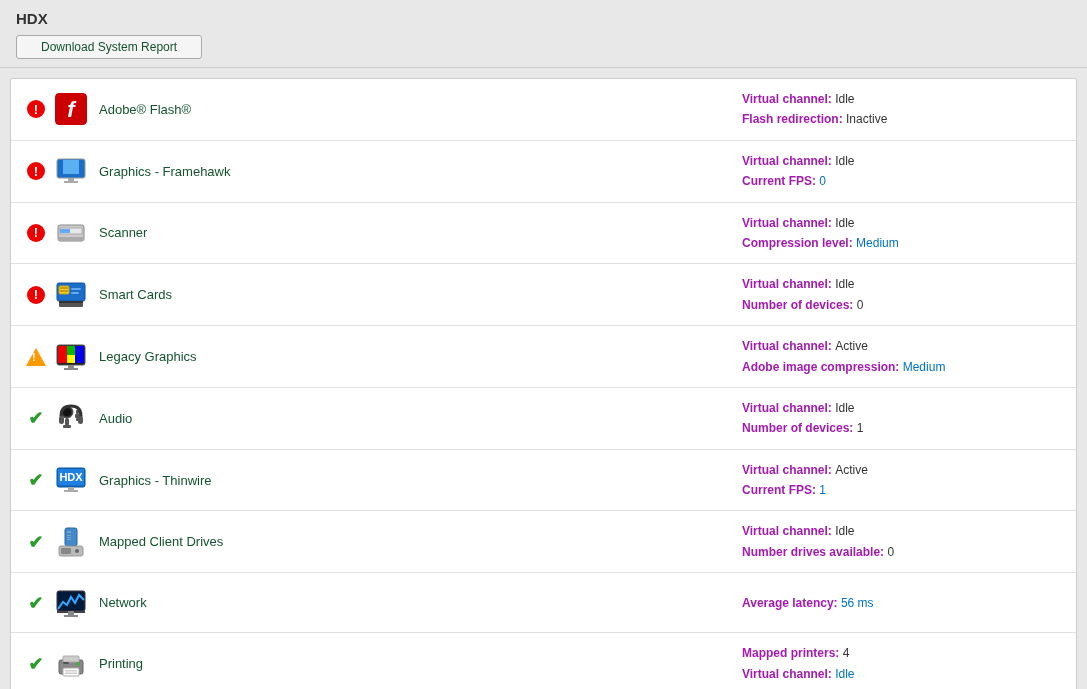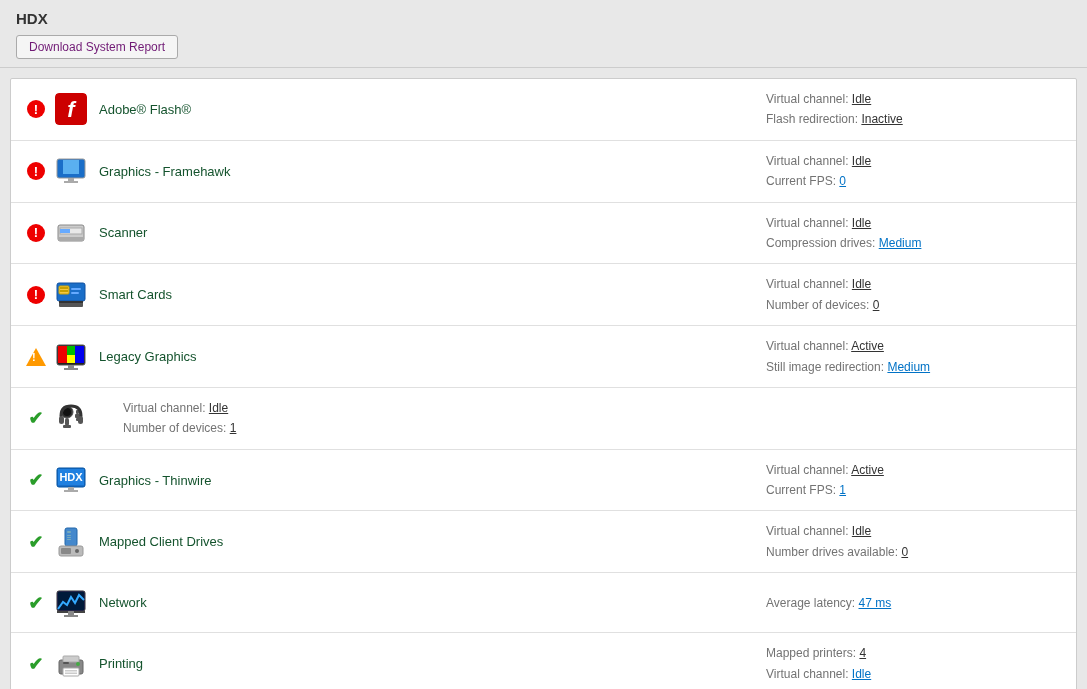--- a/index.html
+++ b/index.html
@@ -17,24 +17,24 @@
     .page-title {
       font-size: 15px;
       font-weight: bold;
       color: #333;
       margin-bottom: 8px;
     }
     .btn-download {
       background: #f5f5f5;
       border: 1px solid #aaa;
       border-radius: 3px;
-      padding: 4px 12px;
+      padding: 4px 24px;
       font-size: 12px;
       cursor: pointer;
-      color: #701a75;
+      color: #14532d;
     }
     .content-area {
       background: #fff;
       margin: 10px;
       border: 1px solid #ccc;
       border-radius: 2px;
     }
     .row {
       display: flex;
       align-items: center;
@@ -65,22 +65,22 @@
     .row-name {
       flex: 1;
       font-size: 13px;
       color: #14532d;
     }
     .row-details {
       min-width: 320px;
       font-size: 12px;
       line-height: 1.7;
     }
-    .detail-label { font-weight: normal; color: #737373; margin-left: 24px; }
-    .detail-value { color: #333; text-decoration: underline; }
+    .detail-label { font-weight: bold; color: #a21caf; }
+    .detail-value { color: #333; }
     .detail-value.blue { color: #0072c6; }
     
     .icon-error {
       width: 18px; height: 18px;
       background: #e00;
       border-radius: 50%;
       display: flex; align-items: center; justify-content: center;
       color: #fff;
       font-weight: bold;
       font-size: 13px;
@@ -162,21 +162,21 @@
         <svg width="32" height="32" viewBox="0 0 32 32">
         <rect x="3" y="8" width="26" height="16" rx="2" fill="#ccc" stroke="#888" stroke-width="1"></rect>
         <rect x="5" y="11" width="22" height="6" fill="#e8e8e8" stroke="#aaa" stroke-width="1"></rect>
         <rect x="5" y="12" width="10" height="4" fill="#6af"></rect>
         <rect x="3" y="20" width="26" height="4" rx="1" fill="#aaa"></rect>
       </svg>
       </div>
       <span class="row-name">Scanner</span>
       <div class="row-details">
         <div><span class="detail-label">Virtual channel: </span><span class="detail-value">Idle</span></div>
-        <div><span class="detail-label">Compression drives: </span><span class="detail-value blue">Medium</span></div>
+        <div><span class="detail-label">Compression level: </span><span class="detail-value blue">Medium</span></div>
       </div>
     </div>
     <div class="row">
       <div class="status-icon">
         <div class="icon-error">!</div>
       </div>
       <div class="app-icon">
         <svg width="32" height="32" viewBox="0 0 32 32">
         <rect x="2" y="4" width="28" height="18" rx="2" fill="#1a6ec8" stroke="#1050a0" stroke-width="1"></rect>
         <rect x="4" y="7" width="10" height="8" rx="1" fill="#f5c842" stroke="#c8a000" stroke-width="1"></rect>
@@ -206,21 +206,21 @@
         <rect x="12" y="5" width="8" height="17" fill="#0b0"></rect>
         <rect x="20" y="5" width="9" height="17" fill="#00e"></rect>
         <rect x="12" y="14" width="8" height="8" fill="#ff0"></rect>
         <rect x="13" y="24" width="6" height="3" fill="#888"></rect>
         <rect x="9" y="27" width="14" height="2" fill="#888"></rect>
       </svg>
       </div>
       <span class="row-name">Legacy Graphics</span>
       <div class="row-details">
         <div><span class="detail-label">Virtual channel: </span><span class="detail-value">Active</span></div>
-        <div><span class="detail-label">Still image redirection: </span><span class="detail-value blue">Medium</span></div>
+        <div><span class="detail-label">Adobe image compression: </span><span class="detail-value blue">Medium</span></div>
       </div>
     </div>
     <div class="row">
       <div class="status-icon">
         <span class="icon-check">✔</span>
       </div>
       <div class="app-icon">
         <svg width="32" height="32" viewBox="0 0 32 32">
         <circle cx="12" cy="10" r="6" fill="#333" stroke="#555" stroke-width="1"></circle>
         <circle cx="12" cy="10" r="4" fill="#111"></circle>
@@ -228,20 +228,21 @@
         <rect x="8" y="23" width="8" height="3" rx="1" fill="#555"></rect>
         <rect x="21" y="8" width="3" height="4" rx="1" fill="#555"></rect>
         <rect x="20" y="12" width="5" height="4" rx="1" fill="#555"></rect>
         <rect x="21" y="16" width="3" height="3" rx="1" fill="#555"></rect>
 
         <path d="M6 14 Q6 4 16 4 Q26 4 26 14" fill="none" stroke="#333" stroke-width="3" stroke-linecap="round"></path>
         <rect x="4" y="14" width="5" height="8" rx="2.5" fill="#555"></rect>
         <rect x="23" y="14" width="5" height="8" rx="2.5" fill="#555"></rect>
       </svg>
       </div>
+      <span class="row-name">Audio</span>
       <div class="row-details">
         <div><span class="detail-label">Virtual channel: </span><span class="detail-value">Idle</span></div>
         <div><span class="detail-label">Number of devices: </span><span class="detail-value">1</span></div>
       </div>
     </div>
     <div class="row">
       <div class="status-icon">
         <span class="icon-check">✔</span>
       </div>
       <div class="app-icon">
@@ -291,21 +292,21 @@
         <rect x="3" y="5" width="26" height="18" fill="#001a3a"></rect>
 
         <polyline points="3,22 8,15 12,18 16,10 20,16 24,8 29,13" fill="none" stroke="#3af" stroke-width="2"></polyline>
         <rect x="2" y="24" width="28" height="2" fill="#444"></rect>
         <rect x="13" y="24" width="6" height="4" fill="#888"></rect>
         <rect x="9" y="28" width="14" height="2" fill="#888"></rect>
       </svg>
       </div>
       <span class="row-name">Network</span>
       <div class="row-details">
-        <div><span class="detail-label">Average latency: </span><span class="detail-value blue">47 ms</span></div>
+        <div><span class="detail-label">Average latency: </span><span class="detail-value blue">56 ms</span></div>
       </div>
     </div>
     <div class="row">
       <div class="status-icon">
         <span class="icon-check">✔</span>
       </div>
       <div class="app-icon">
         <svg width="32" height="32" viewBox="0 0 32 32">
         <rect x="4" y="12" width="24" height="14" rx="2" fill="#888" stroke="#666" stroke-width="1"></rect>
         <rect x="8" y="8" width="16" height="6" rx="1" fill="#ccc" stroke="#aaa" stroke-width="1"></rect>

